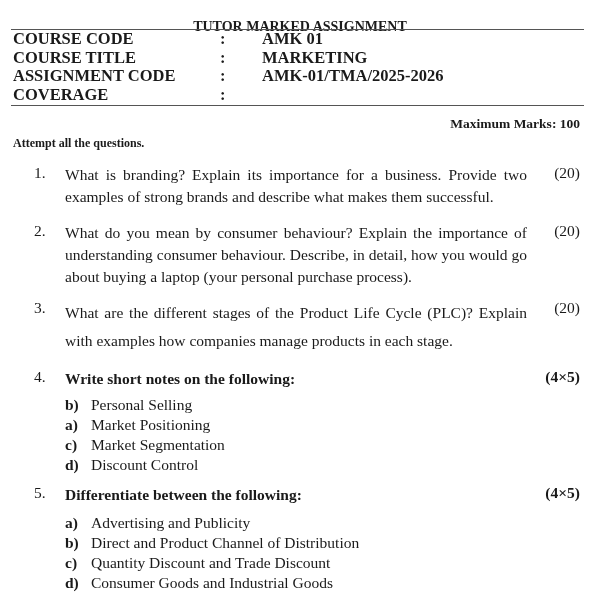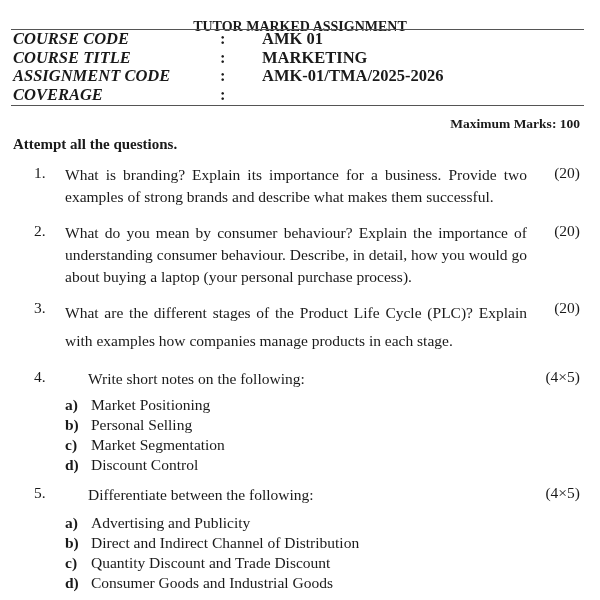--- a/index.html
+++ b/index.html
@@ -9,35 +9,35 @@
   }
   .title {
     position: absolute; top: 11px; left: 0; width: 600px; text-align: center;
     font-weight: bold; font-size: 14px; letter-spacing: 0px; margin-top: 8px;
   }
   .rule { position: absolute; left: 11px; width: 573px; height: 0; border-top: 1.2px solid #555; }
   .rule.top { top: 29px; }
   .rule.bottom { top: 105px; }
   .meta { position: absolute; top: 30px; left: 13px; width: 570px; }
   .meta-row { position: relative; height: 18.5px; font-weight: bold; font-size: 16.5px; line-height: 18.5px; }
-  .meta-label { position: absolute; left: 0; font-style: italic; }
+  .meta-label { position: absolute; left: 0; }
   .meta-colon { position: absolute; left: 207px; }
   .meta-value { position: absolute; left: 249px; }
   .max-marks {
     position: absolute; top: 116px; right: 20px; font-weight: bold; font-size: 13.5px; margin-left: 43px;
   }
   .instr {
-    position: absolute; top: 136px; left: 13px; font-weight: bold; font-size: 15px;
+    position: absolute; top: 136px; left: 13px; font-weight: bold; font-size: 12px;
   }
   .q { position: absolute; left: 0; width: 600px; font-size: 15.5px; }
   .q-num { position: absolute; left: 34px; }
   .q-text { position: absolute; left: 65px; width: 462px; line-height: 22px; text-align: justify; }
-  .q-text.bold { font-weight: normal; margin-left: 23px; }
+  .q-text.bold { font-weight: bold; }
   .q-marks { position: absolute; right: 20px; font-weight: normal; }
-  .q-marks.plain { font-weight: normal; }
+  .q-marks.plain { font-weight: bold; }
   .subs { position: absolute; left: 65px; font-size: 15.5px; }
   .sub { height: 20px; line-height: 20px; white-space: nowrap; }
   .sub-letter { display: inline-block; width: 26px; font-weight: bold; }
 </style>
 </head>
 <body>
 
 <div class="title">TUTOR MARKED ASSIGNMENT</div>
 <div class="rule top"></div>
 
@@ -85,29 +85,29 @@
   <div class="q-text" style="line-height:28px;">What are the different stages of the Product Life Cycle (PLC)? Explain with examples how companies manage products in each stage.</div>
   <span class="q-marks">(20)</span>
 </div>
 
 <div class="q" style="top:368px;">
   <span class="q-num">4.</span>
   <div class="q-text bold">Write short notes on the following:</div>
   <span class="q-marks plain">(4×5)</span>
 </div>
 <div class="subs" style="top:395px;">
+  <div class="sub"><span class="sub-letter">b)</span><span>Personal Selling</span></div>
   <div class="sub"><span class="sub-letter">a)</span><span>Market Positioning</span></div>
-  <div class="sub"><span class="sub-letter">b)</span><span>Personal Selling</span></div>
   <div class="sub"><span class="sub-letter">c)</span><span>Market Segmentation</span></div>
   <div class="sub"><span class="sub-letter">d)</span><span>Discount Control</span></div>
 </div>
 
 <div class="q" style="top:484px;">
   <span class="q-num">5.</span>
   <div class="q-text bold">Differentiate between the following:</div>
   <span class="q-marks plain">(4×5)</span>
 </div>
 <div class="subs" style="top:513px;">
   <div class="sub"><span class="sub-letter">a)</span><span>Advertising and Publicity</span></div>
-  <div class="sub"><span class="sub-letter">b)</span><span>Direct and Indirect Channel of Distribution</span></div>
+  <div class="sub"><span class="sub-letter">b)</span><span>Direct and Product Channel of Distribution</span></div>
   <div class="sub"><span class="sub-letter">c)</span><span>Quantity Discount and Trade Discount</span></div>
   <div class="sub"><span class="sub-letter">d)</span><span>Consumer Goods and Industrial Goods</span></div>
 </div>
 
 </body></html>

